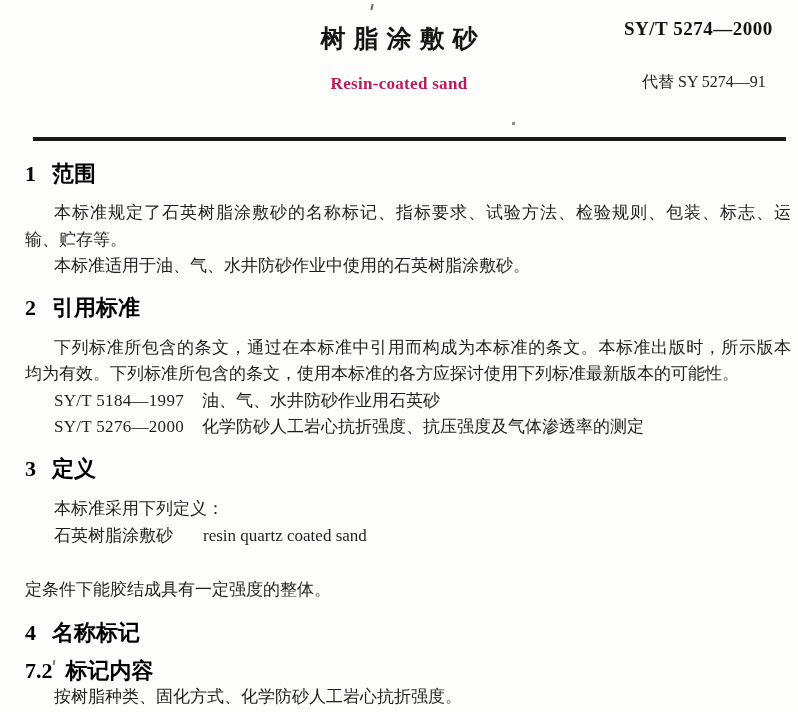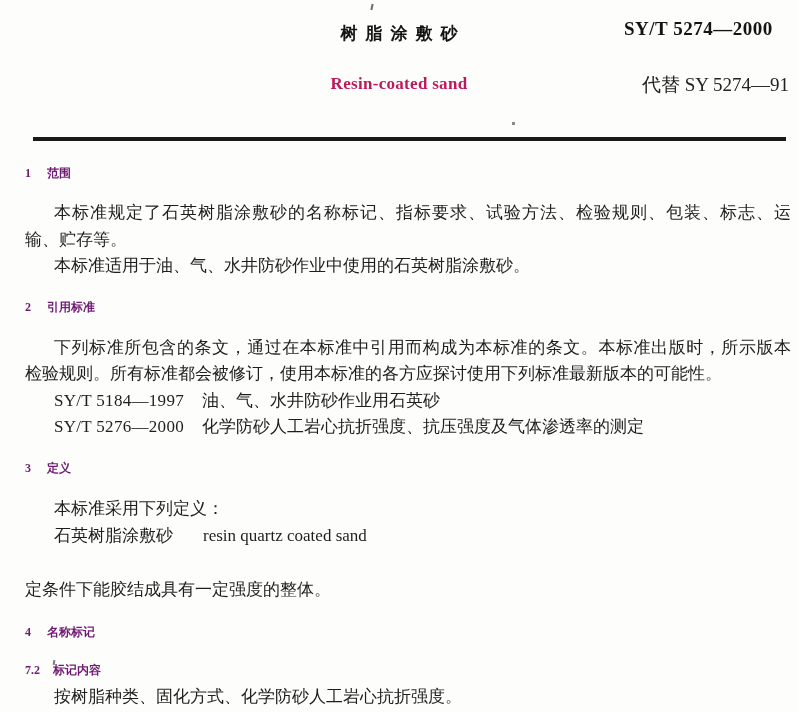--- a/index.html
+++ b/index.html
@@ -13,41 +13,41 @@
     width: 798px; height: 712px;
     background: #fdfdfb;
     color: #1c1c1c;
     overflow: hidden;
   }
   
   .title-cn {
     position: absolute; top: 22px; left: 0; right: 0;
     text-align: center;
     font-family: "Liberation Sans", "DejaVu Sans", sans-serif;
-    font-weight: bold; font-size: 17px;
+    font-weight: bold; font-size: 25px;
     letter-spacing: 8px; text-indent: 8px;
     color: #141414;
   }
   .title-en {
     position: absolute; top: 74px; left: 0; right: 0;
     text-align: center;
     font-weight: bold; font-size: 17px;
     letter-spacing: 0.3px;
     color: #be185d;
   }
   .std-code {
     position: absolute; top: 18px; left: 624px;
     font-weight: bold; font-size: 19px;
     letter-spacing: 0.5px;
     color: #141414;
     white-space: nowrap;
   }
   .supersede {
     position: absolute; top: 72px; left: 642px;
-    font-size: 19px;
+    font-size: 16px;
     color: #222;
     white-space: nowrap;
   }
   .rule {
     position: absolute; top: 137px; left: 33px;
     width: 753px; height: 4px;
     background: #191919;
   }
   
   .line {
@@ -55,22 +55,22 @@
     width: 766px; height: 21px;
     font-size: 17px; line-height: 21px;
     white-space: nowrap;
     color: #1e1e1e;
   }
   .jus { text-align: justify; text-align-last: justify; }
   .ind { text-indent: 29px; }
   .pad { padding-left: 29px; width: 737px; }
   .heading {
     font-family: "Liberation Sans", "DejaVu Sans", sans-serif;
-    font-weight: bold; font-size: 12px;
-    color: #701a75;
+    font-weight: bold; font-size: 22px;
+    color: #000000;
   }
   .hnum {
     font-family: "Liberation Serif", "DejaVu Serif", serif;
     font-weight: bold;
     margin-right: 16px;
   }
   .hnum-sub { margin-right: 13px; }
   .refcode {
     font-family: "Liberation Serif", "DejaVu Serif", serif;
     margin-right: 18px; letter-spacing: 0.3px; text-align: center;
@@ -104,21 +104,21 @@
     <span class="hnum">1</span><span>范围</span>
   </div>
   <div class="line ind jus" style="top:202px">本标准规定了石英树脂涂敷砂的名称标记、指标要求、试验方法、检验规则、包装、标志、运</div>
   <div class="line" style="top:229px">输、贮存等。</div>
   <div class="line ind" style="top:255px">本标准适用于油、气、水井防砂作业中使用的石英树脂涂敷砂。</div>
 
   <div class="line heading" style="top:297px">
     <span class="hnum">2</span><span>引用标准</span>
   </div>
   <div class="line ind jus" style="top:337px">下列标准所包含的条文，通过在本标准中引用而构成为本标准的条文。本标准出版时，所示版本</div>
-  <div class="line" style="top:363px">检验规则。所有标准都会被修订，使用本标准的各方应探讨使用下列标准最新版本的可能性。</div>
+  <div class="line" style="top:363px">均为有效。下列标准所包含的条文，使用本标准的各方应探讨使用下列标准最新版本的可能性。</div>
   <div class="line pad" style="top:390px">
     <span class="refcode">SY/T 5184—1997</span><span>油、气、水井防砂作业用石英砂</span>
   </div>
   <div class="line pad" style="top:416px">
     <span class="refcode">SY/T 5276—2000</span><span>化学防砂人工岩心抗折强度、抗压强度及气体渗透率的测定</span>
   </div>
 
   <div class="line heading" style="top:458px">
     <span class="hnum">3</span><span>定义</span>
   </div>

